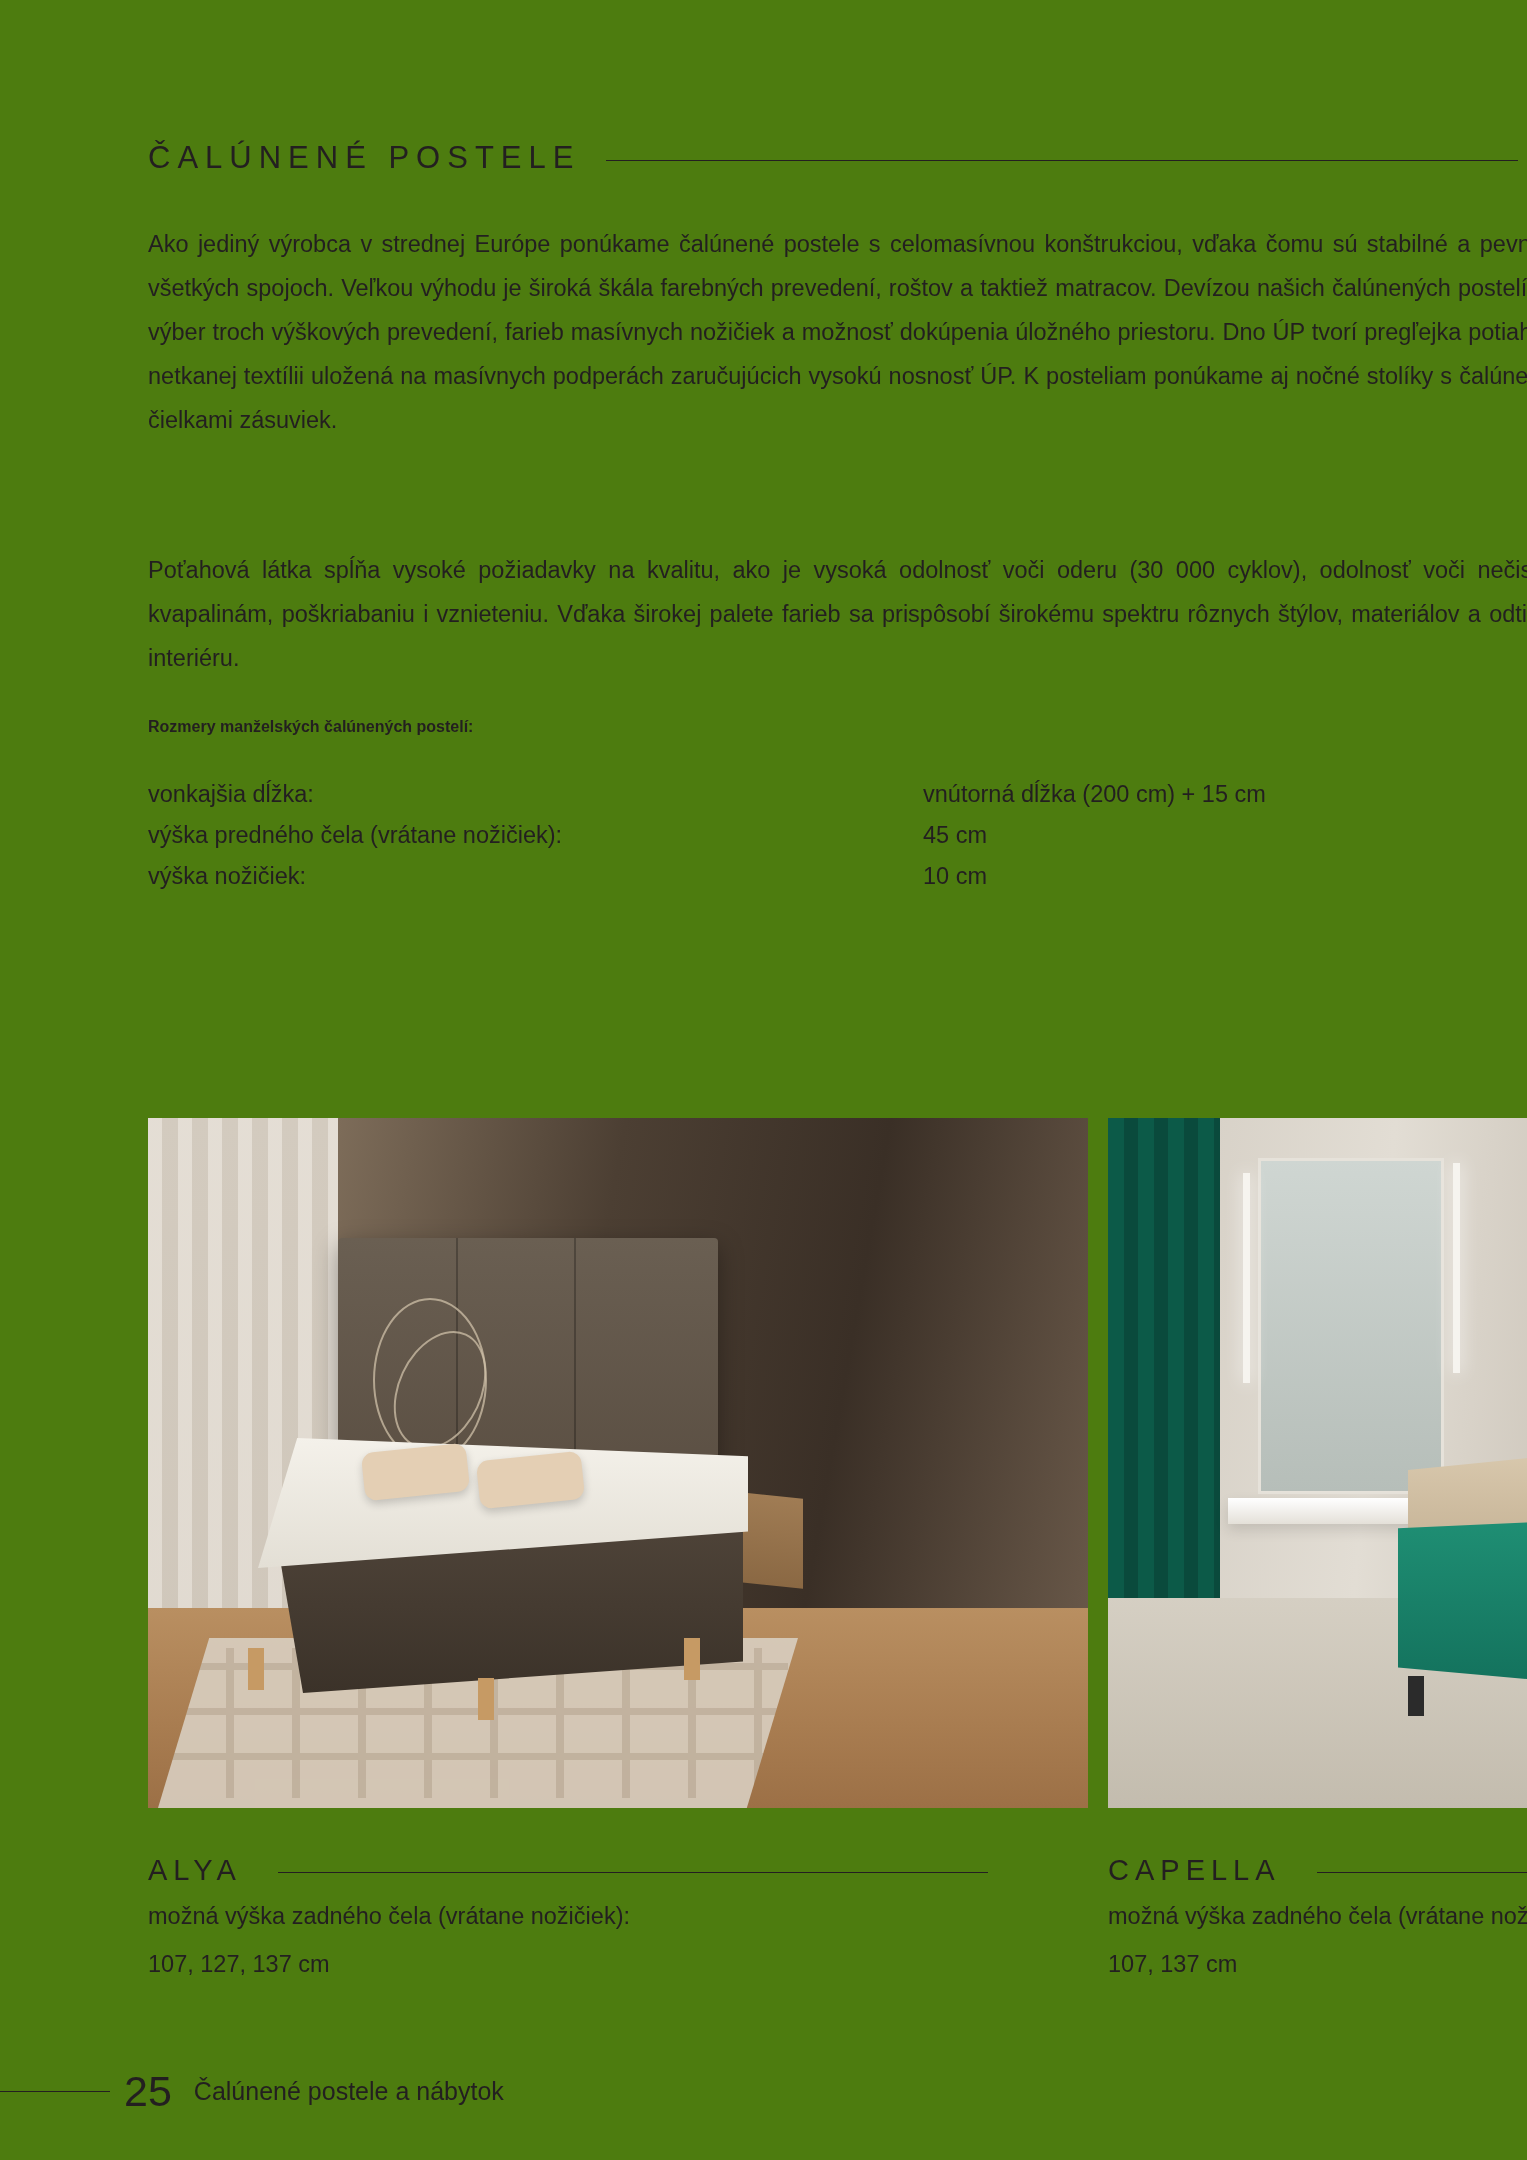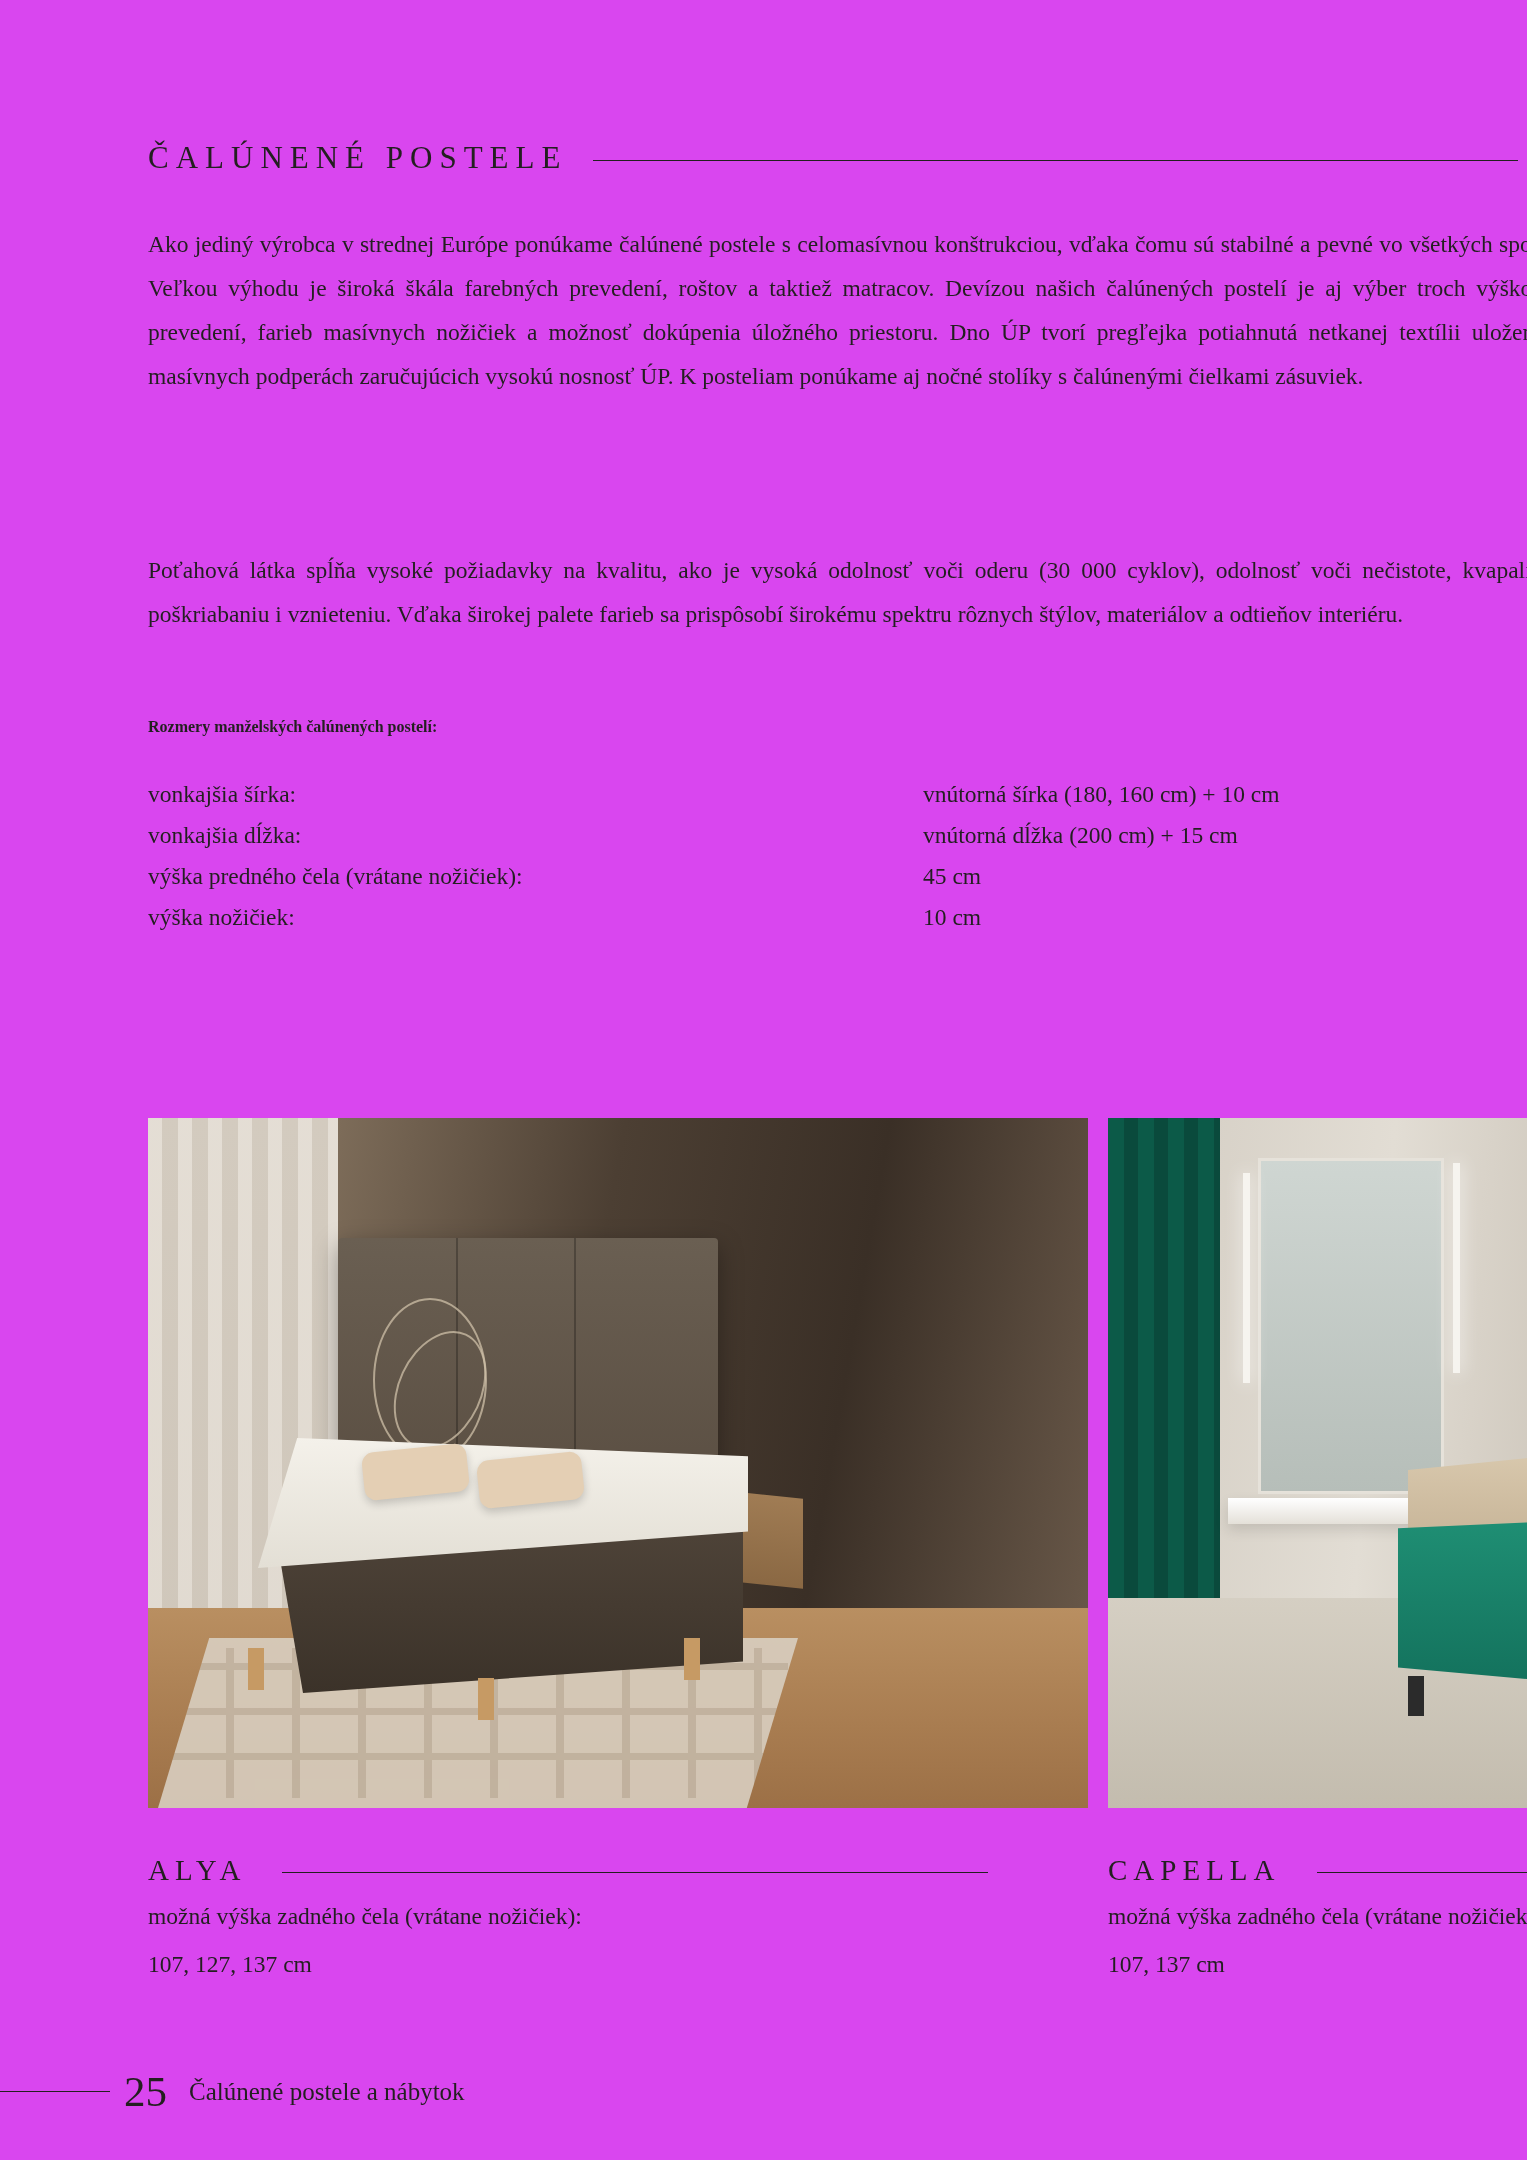--- a/index.html
+++ b/index.html
@@ -12,22 +12,21 @@
     height: 2160px;
     position: relative;
     font-family: "Liberation Sans", sans-serif;
     color: #231f20;
     overflow: hidden;
   }
 
   .page {
     position: absolute;
     inset: 0;
-    background: #d946ef;
-    font-family: Liberation Serif, serif;
+    background: #4d7c0f;
   }
 
   
   .section-head {
     position: absolute;
     left: 148px;
     top: 140px;
     width: 1380px;
     display: flex;
     align-items: center;
@@ -288,24 +287,20 @@
     <div class="rule"></div>
   </div>
 
   <div id="para1" class="body-text">Ako jediný výrobca v strednej Európe ponúkame čalúnené postele s celomasívnou konštrukciou, vďaka čomu sú stabilné a pevné vo všetkých spojoch. Veľkou výhodu je široká škála farebných prevedení, roštov a taktiež matracov. Devízou našich čalúnených postelí je aj výber troch výškových prevedení, farieb masívnych nožičiek a možnosť dokúpenia úložného priestoru. Dno ÚP tvorí pregľejka potiahnutá netkanej textílii uložená na masívnych podperách zaručujúcich vysokú nosnosť ÚP. K posteliam ponúkame aj nočné stolíky s čalúnenými čielkami zásuviek.</div>
   <div id="para2" class="body-text">Poťahová látka spĺňa vysoké požiadavky na kvalitu, ako je vysoká odolnosť voči oderu (30 000 cyklov), odolnosť voči nečistote, kvapalinám, poškriabaniu i vznieteniu. Vďaka širokej palete farieb sa prispôsobí širokému spektru rôznych štýlov, materiálov a odtieňov interiéru.</div>
 
   <div class="dims-title">Rozmery manželských čalúnených postelí:</div>
 
   <table class="dims-table">
     <tbody>
-      <tr>
-        <td class="label">vonkajšia šírka:</td>
-        <td class="value">vnútorná šírka (180, 160 cm) + 10 cm</td>
-      </tr>
       <tr>
         <td class="label">vonkajšia dĺžka:</td>
         <td class="value">vnútorná dĺžka (200 cm) + 15 cm</td>
       </tr>
       <tr>
         <td class="label">výška predného čela (vrátane nožičiek):</td>
         <td class="value">45 cm</td>
       </tr>
       <tr>
         <td class="label">výška nožičiek:</td>

